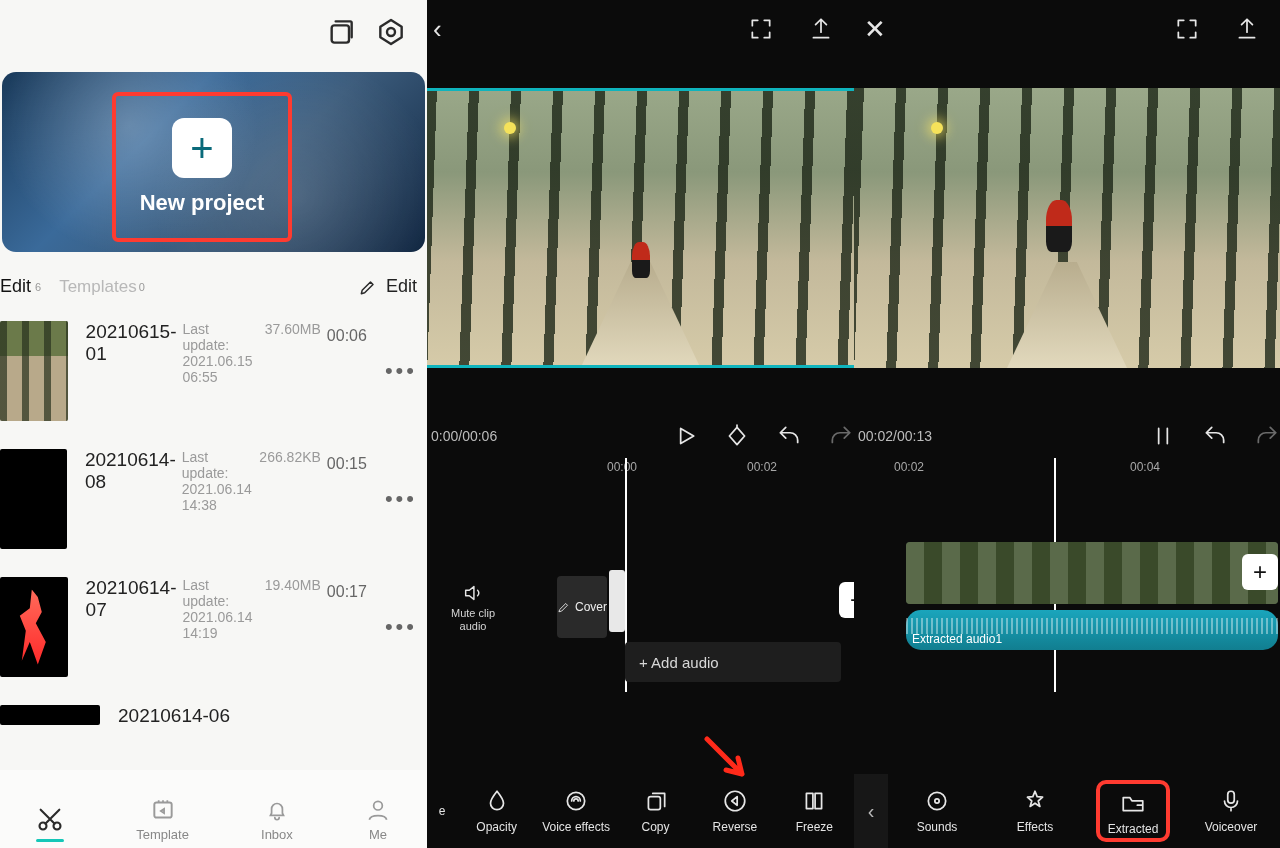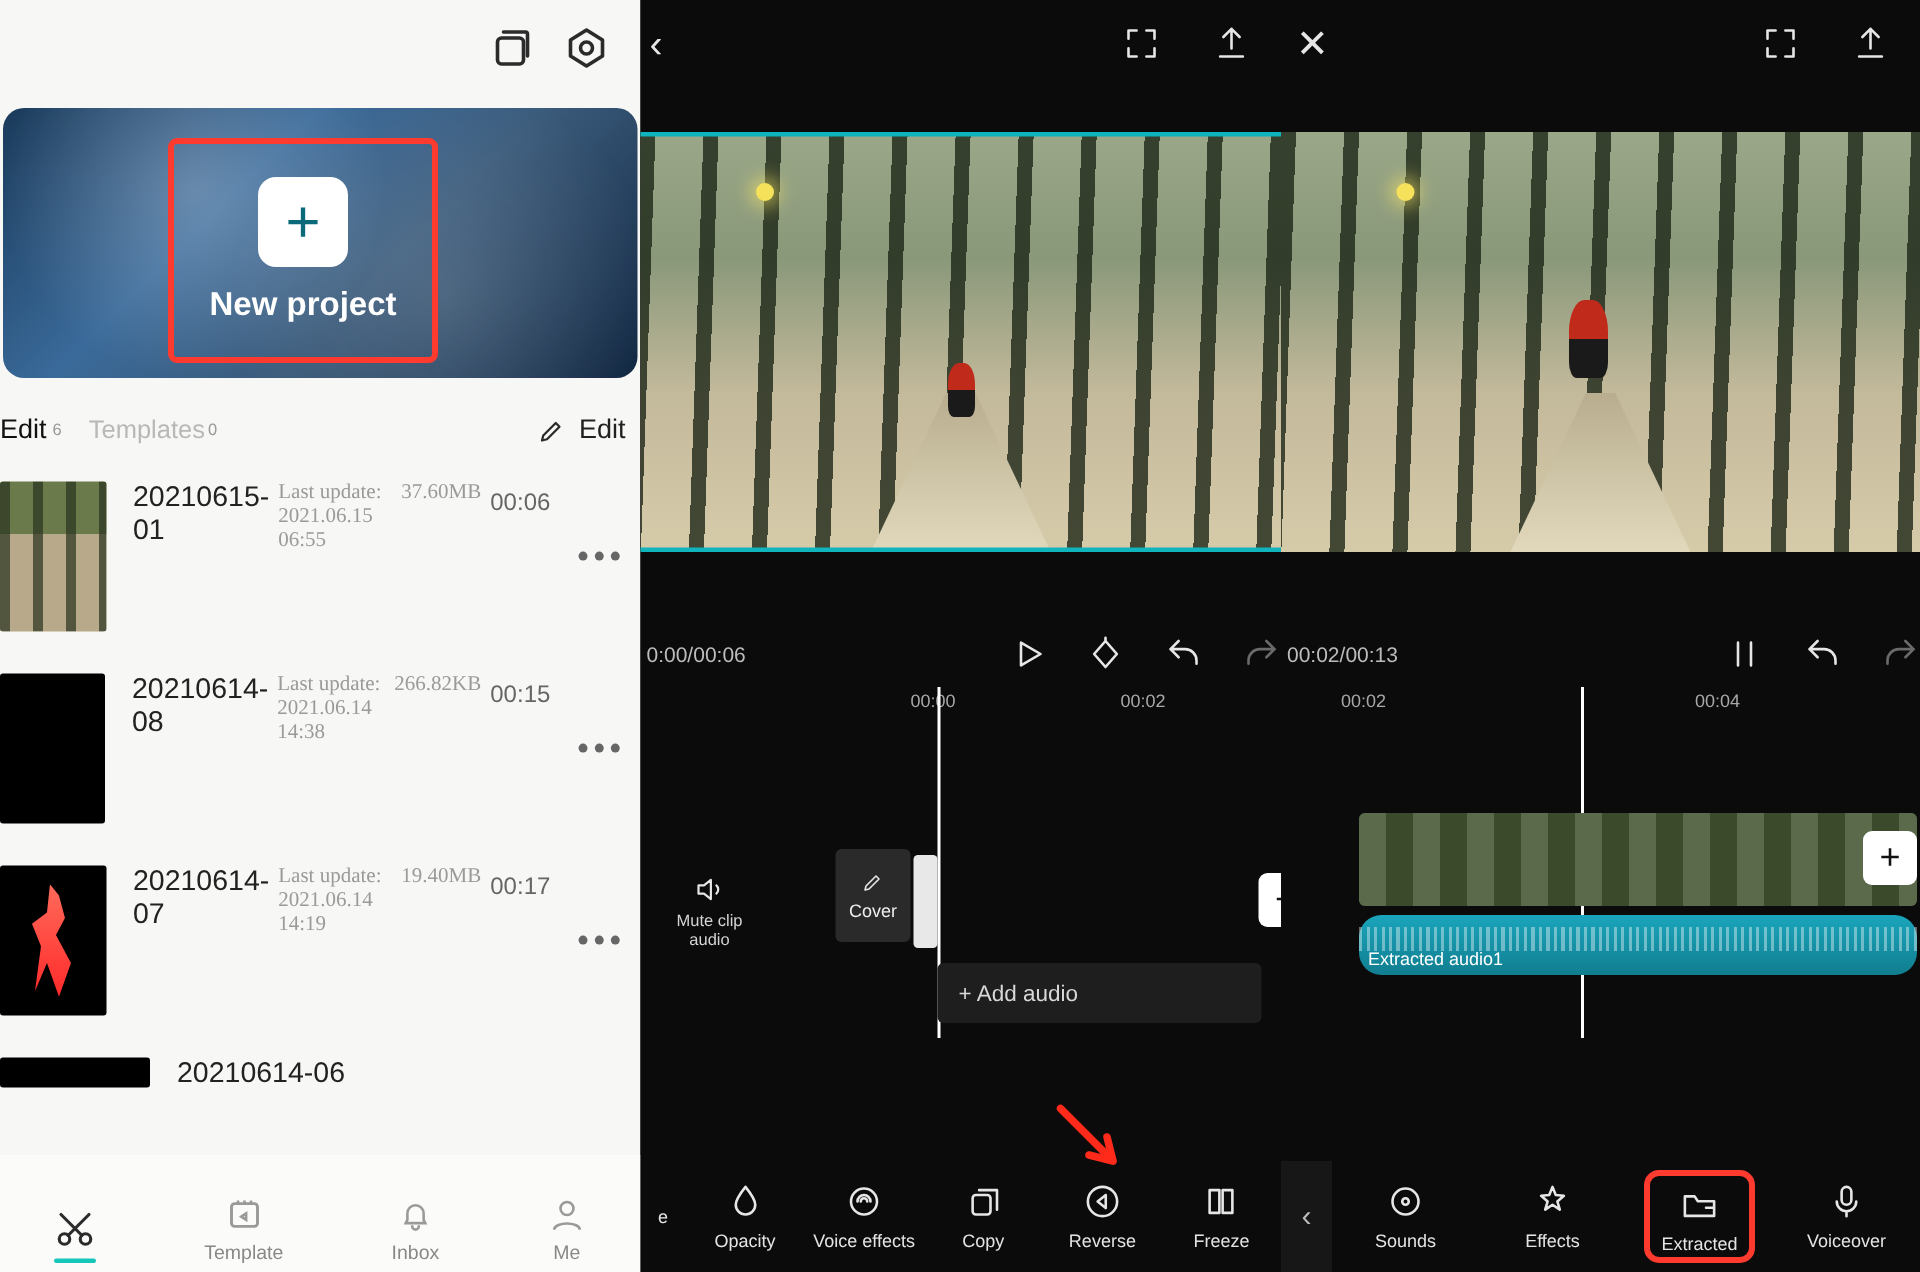--- a/index.html
+++ b/index.html
@@ -22,21 +22,21 @@
   .proj-list{ flex:1; overflow:hidden;}
   .proj{ display:flex; gap:18px; padding:14px 4px 14px 0; align-items:flex-start;}
   .thumb{ width:100px; height:100px; background:#000; border-radius:2px; background-size:cover; background-position:center;}
   .thumb.park{ background:linear-gradient(#6b7a4a 0%,#6b7a4a 35%,#b8a98a 35%,#b8a98a 100%); position:relative; overflow:hidden;}
   .thumb.park::before{content:"";position:absolute;inset:0;background:
      repeating-linear-gradient(90deg, rgba(40,50,30,.7) 0 7px, transparent 7px 22px);}
   .thumb.runner{ background:#000; display:flex; align-items:center; justify-content:center;}
   .runner-shape{ width:40px; height:75px; background:linear-gradient(#ff6a5a,#ff2a2a); clip-path:polygon(45% 0,60% 10%,70% 30%,55% 45%,80% 70%,60% 100%,40% 70%,20% 95%,30% 55%,15% 35%,40% 25%); filter:drop-shadow(0 0 3px #ff4a3a);}
   .proj-meta{ display:flex; flex-direction:row; gap:6px; color:#333;}
   .proj-title{ font-size:19px; color:#222;}
-  .proj-sub{ font-size:14px; color:#9a9a9a;font-family:Liberation Serif, serif;}
+  .proj-sub{ font-size:14px; color:#9a9a9a;}
   .proj-dur{ font-size:16px; color:#666; margin-top:6px;}
   .proj-more{ margin-left:auto; align-self:center; font-size:22px; color:#666; letter-spacing:3px; padding-right:6px;}
   .bottom-nav{ height:78px; border-top:0; display:flex; justify-content:space-around; align-items:flex-end; padding-bottom:6px; background:#fbfbfa;}
   .nav-item{ display:flex; flex-direction:column; align-items:center; gap:4px; color:#888; font-size:13px;}
   .nav-item.active{ color:#0aa; }
   .nav-cut{ width:28px;height:28px;}
   .active-bar{ width:28px; height:3px; background:#15c7b8; border-radius:2px; margin-top:2px;}
   
   .panel-mid, .panel-right{ height:848px; position:relative; background:#0b0b0b; }
   .panel-mid{ width:427px; }
@@ -54,21 +54,21 @@
   .sel-border{position:absolute;left:0;right:0;top:88px;bottom:calc(848px - 88px - 280px);border-top:3px solid #0fb4bd;border-bottom:3px solid #0fb4bd;pointer-events:none;}
   .time-row{ display:flex; align-items:center; gap:26px; padding:0 0 0 4px; height:48px; margin-top:44px; color:#d8d8d8;}
   .time-text{ font-size:14px; color:#bcbcbc;}
   .ctrl-ico{ width:26px; height:26px; display:flex; align-items:center; justify-content:center; color:#e6e6e6;}
   .ctrl-ico.dim{ color:#5a5a5a;}
   .ruler{ height:22px; position:relative; color:#a8a8a8; font-size:12px;}
   .ruler span{ position:absolute; top:0;}
   .timeline-area{ position:relative; height:230px; }
   .playhead{ position:absolute; top:-24px; bottom:20px; width:2px; background:#fff;}
   .mute-col{ position:absolute; left:16px; top:100px; width:60px; text-align:center; color:#d4d4d4; font-size:11px; line-height:13px;}
-  .cover-tab{ position:absolute; top:84px; width:50px; height:62px; background:#2a2a2a; border-radius:4px; display:flex; flex-direction:column; align-items:center; justify-content:center; color:#eee; font-size:12px; gap:4px;}
+  .cover-tab{ position:absolute; top:94px; width:50px; height:62px; background:#2a2a2a; border-radius:4px; display:flex; flex-direction:row; align-items:center; justify-content:center; color:#eee; font-size:12px; gap:4px;}
   .clip-strip{ position:absolute; top:88px; height:62px; background:#343; border-radius:4px; overflow:hidden;}
   .clip-strip .frames{position:absolute;inset:0;background:
      repeating-linear-gradient(90deg,#5a6a4a 0 18px,#3a4a2a 18px 36px);}
   .clip-strip .dur-tag{position:absolute;left:6px;top:4px;color:#fff;font-size:11px;background:rgba(0,0,0,.4);padding:1px 4px;border-radius:3px;}
   .clip-handle{position:absolute;top:88px;width:16px;height:62px;background:#e8e8e8;border-radius:3px;}
   .add-btn{ position:absolute; top:100px; width:36px; height:36px; background:#fff; border-radius:6px; display:flex; align-items:center; justify-content:center; color:#111; font-size:24px;}
   .add-audio-bar{ position:absolute; top:160px; height:40px; background:#1e1e1e; color:#d8d8d8; font-size:15px; display:flex; align-items:center; padding:0 14px; border-radius:4px;}
   .audio-track{ position:absolute; top:160px; height:40px; background:linear-gradient(#1aa5bc,#117e90); border-radius:15px; color:#fff; font-size:12px; display:flex; align-items:flex-end; padding:4px 6px;}
   .audio-track::before{content:"";position:absolute;left:0;right:0;top:8px;height:16px;background:
      repeating-linear-gradient(90deg, rgba(255,255,255,.7) 0 2px, transparent 2px 5px); opacity:.55;}

